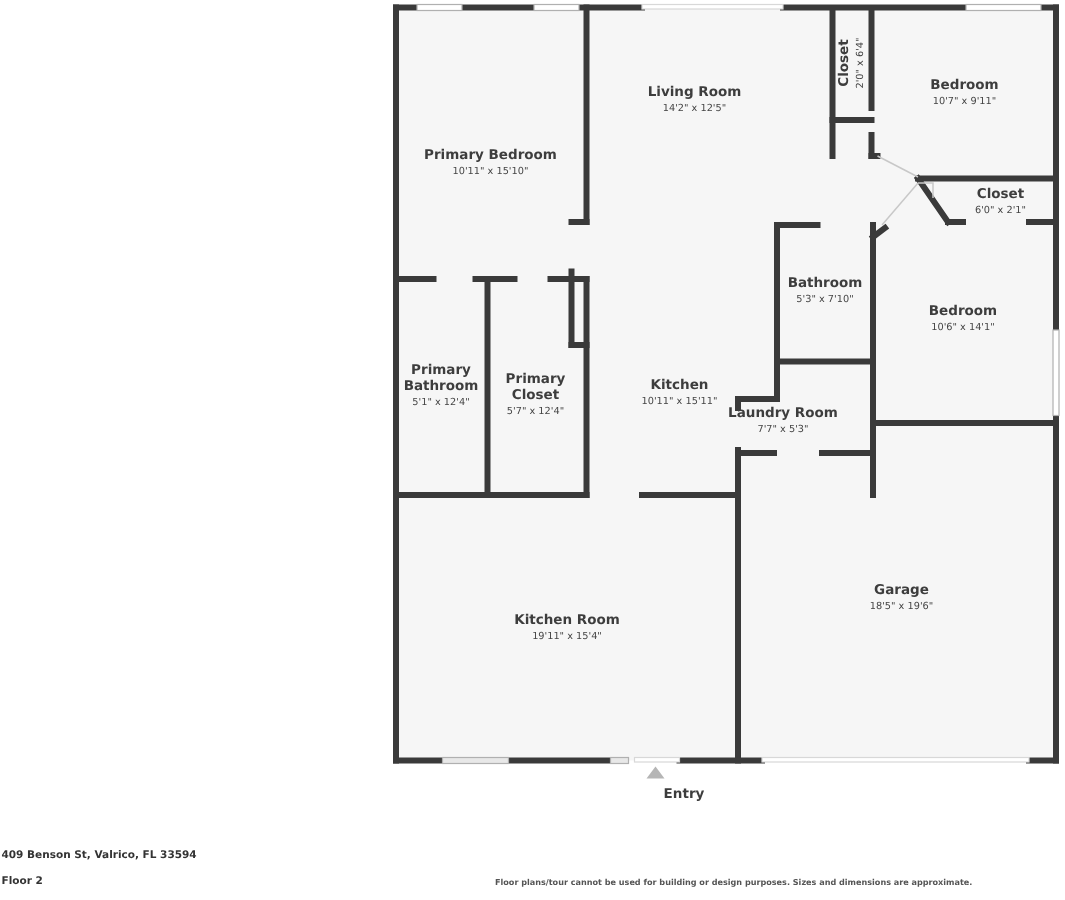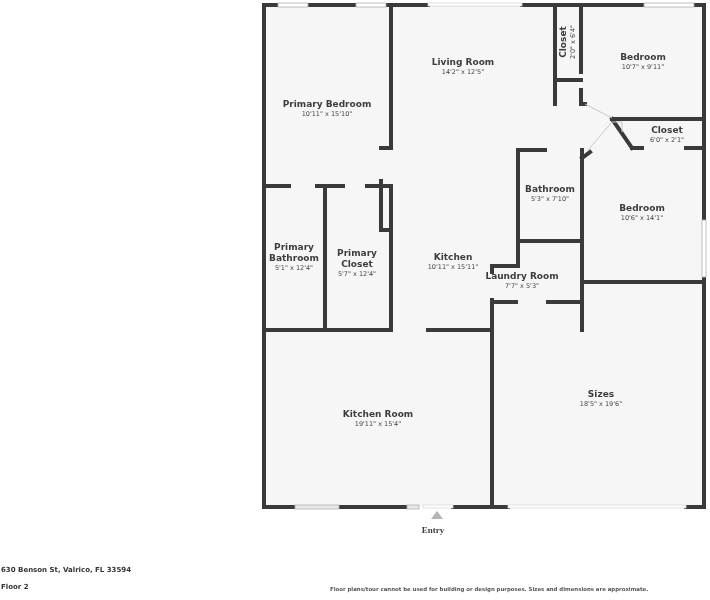--- a/index.html
+++ b/index.html
@@ -2,21 +2,21 @@
 <html><head>
 <meta charset="utf-8">
 <style>
   html, body { margin: 0; padding: 0; background: #ffffff; }
   body { width: 710px; height: 600px; position: relative; overflow: hidden; font-family: "DejaVu Sans", sans-serif; }
   #plan { position: absolute; left: 0; top: 0; width: 710px; height: 600px; }
   .room-label { position: absolute; text-align: center; color: #3a3a3a; transform: translate(-50%, 0); white-space: nowrap; }
   .room-name { font-size: 9px; font-weight: bold; line-height: 11px; display: block; color: #3d3d3d; }
   .room-dim { font-size: 6.5px; line-height: 9px; display: block; color: #444; }
   .vert { transform: translate(-50%, -50%) rotate(-90deg); }
-  .entry-label { position: absolute; left: 433px; top: 525px; transform: translateX(-50%); font-size: 9px; font-weight: bold; color: #3d3d3d; font-family: Liberation Serif, serif; }
+  .entry-label { position: absolute; left: 456px; top: 525px; transform: translateX(-50%); font-size: 9px; font-weight: bold; color: #3d3d3d; }
   .footer-address { position: absolute; left: 1px; top: 566px; font-size: 7px; font-weight: bold; color: #333; }
   .footer-floor { position: absolute; left: 1px; top: 583px; font-size: 7px; font-weight: bold; color: #333; }
   .footer-disclaimer { position: absolute; left: 330px; top: 586px; font-size: 5.4px; font-weight: bold; color: #555; }
 </style>
 </head>
 <body>
 
 <svg id="plan" viewBox="0 0 710 600" xmlns="http://www.w3.org/2000/svg">
 
   <g fill="#f6f6f6">
@@ -166,21 +166,21 @@
   <span class="room-name">Laundry Room</span>
   <span class="room-dim">7'7" x 5'3"</span>
 </div>
 
 <div class="room-label" style="left:378px; top:409px;">
   <span class="room-name">Kitchen Room</span>
   <span class="room-dim">19'11" x 15'4"</span>
 </div>
 
 <div class="room-label" style="left:601px; top:389px;">
-  <span class="room-name">Sizes</span>
+  <span class="room-name">Garage</span>
   <span class="room-dim">18'5" x 19'6"</span>
 </div>
 
 <div class="entry-label">Entry</div>
 
-<div class="footer-address">630 Benson St, Valrico, FL 33594</div>
+<div class="footer-address">409 Benson St, Valrico, FL 33594</div>
 <div class="footer-floor">Floor 2</div>
 <div class="footer-disclaimer">Floor plans/tour cannot be used for building or design purposes. Sizes and dimensions are approximate.</div>
 
 </body></html>

